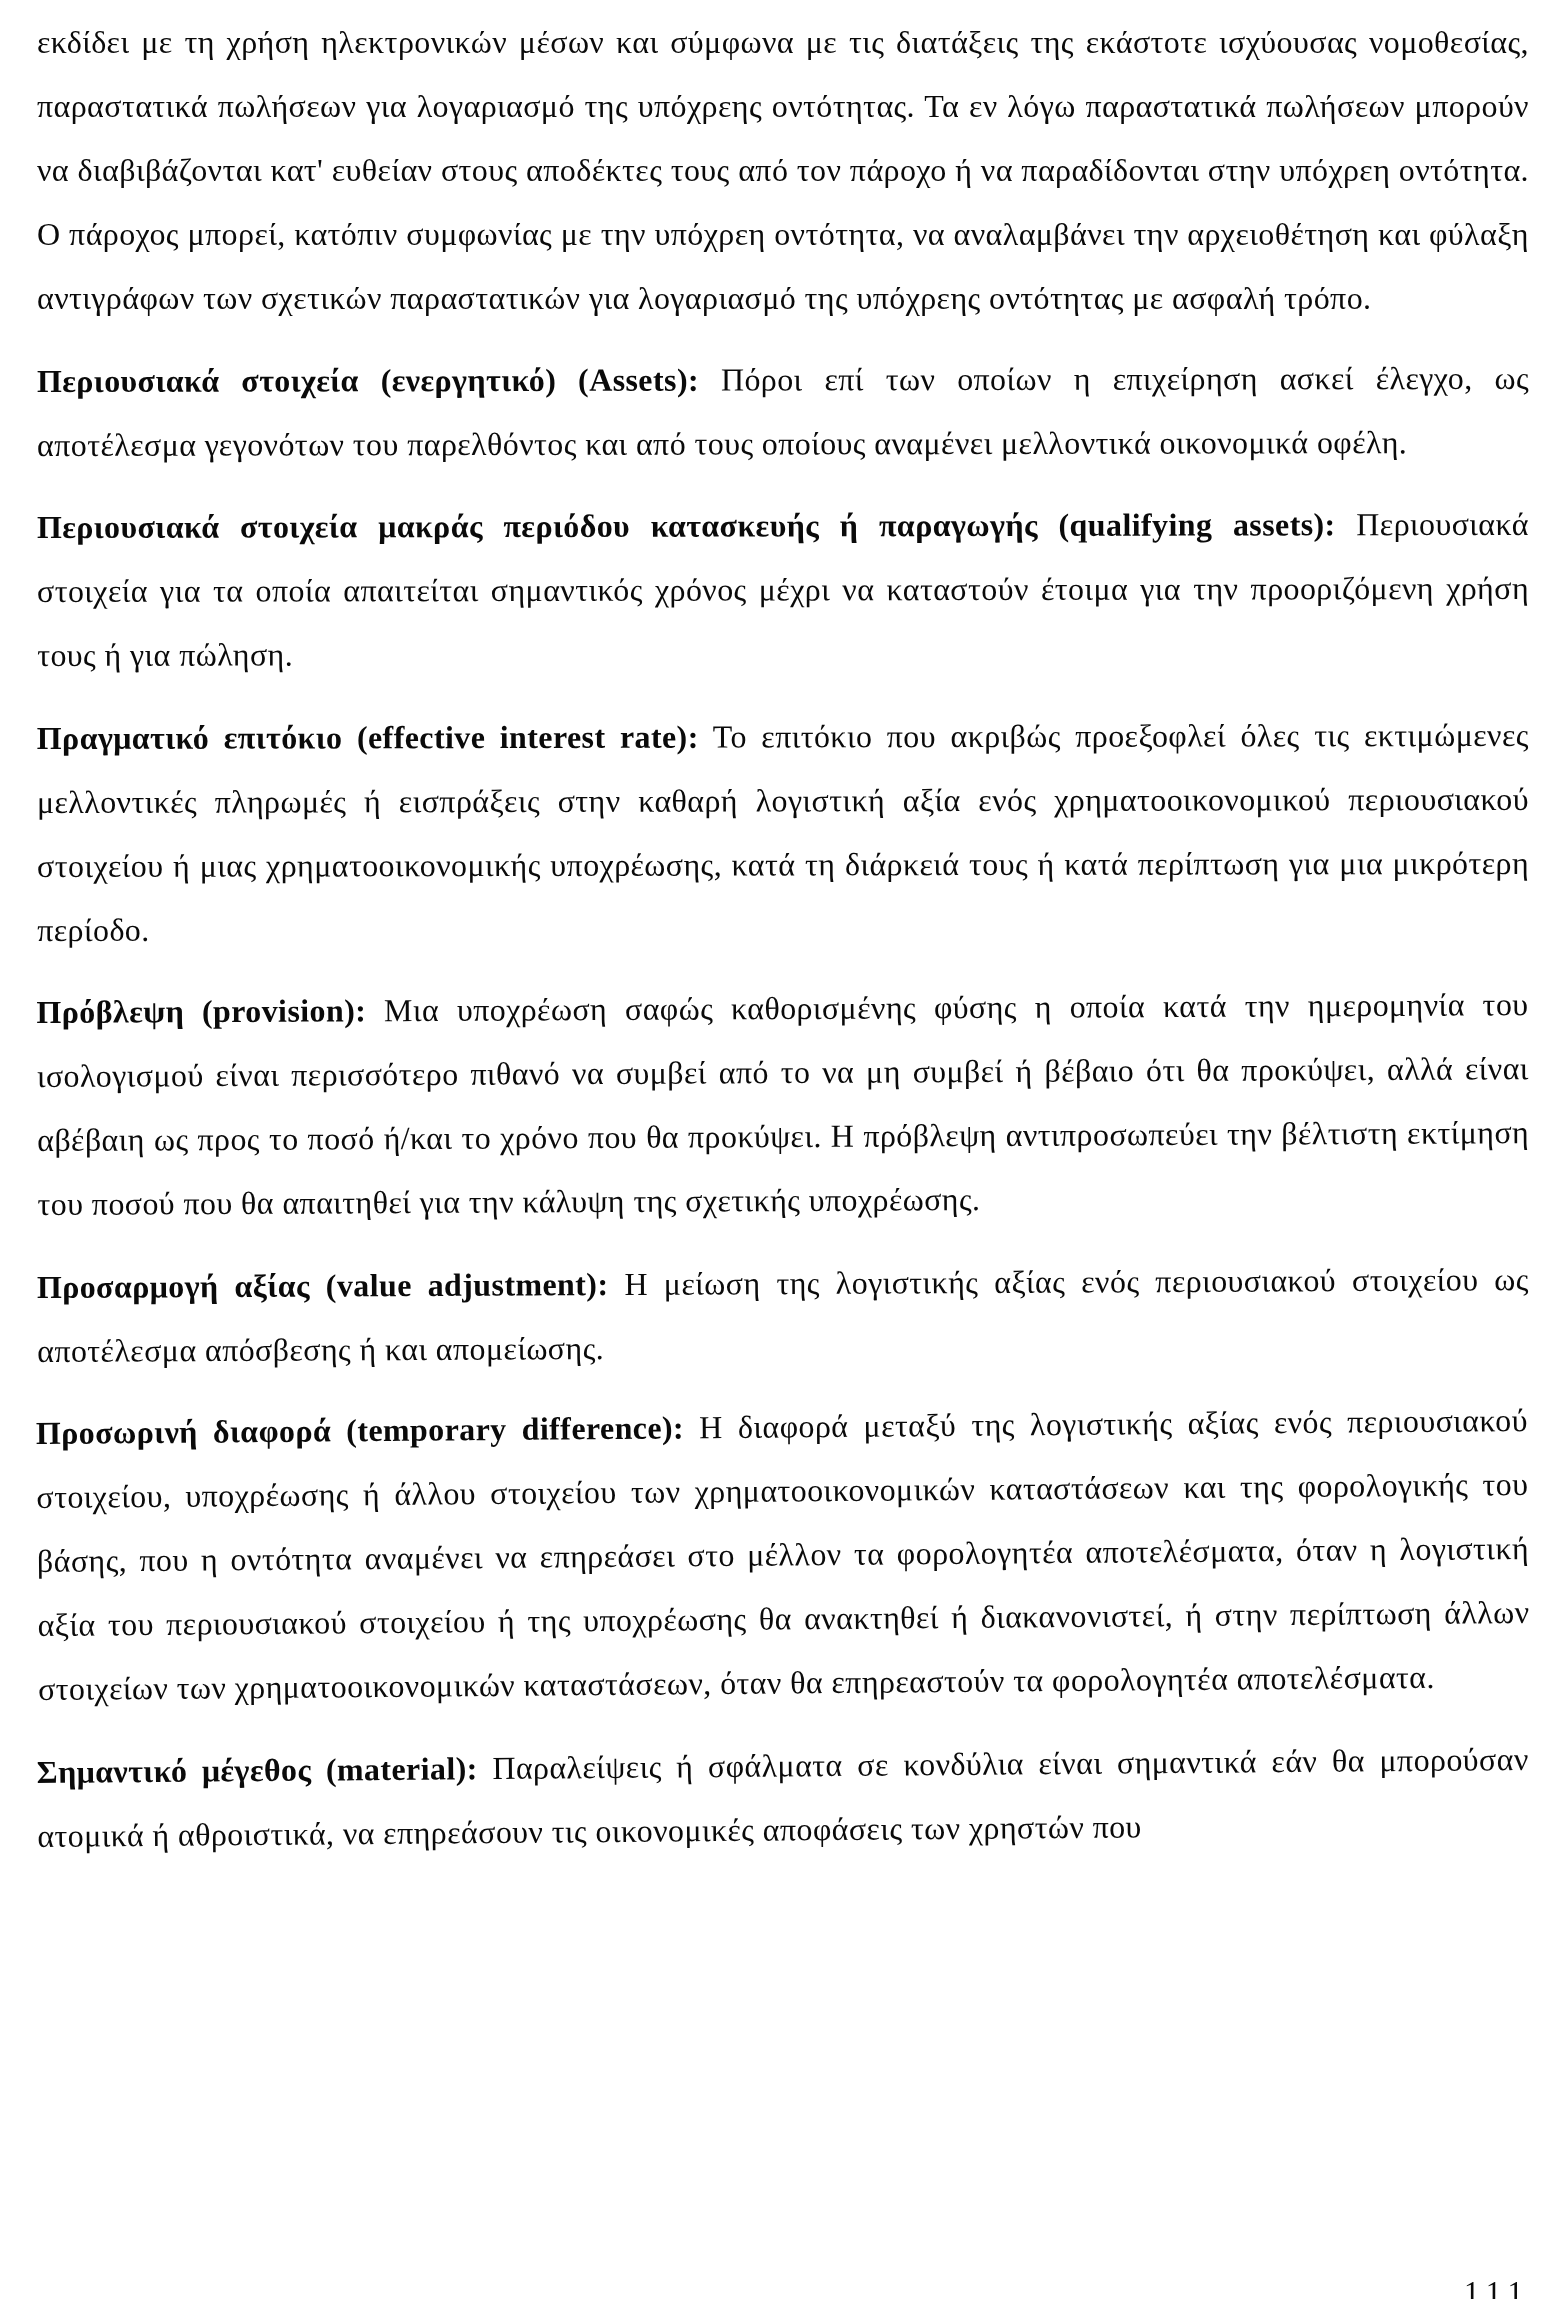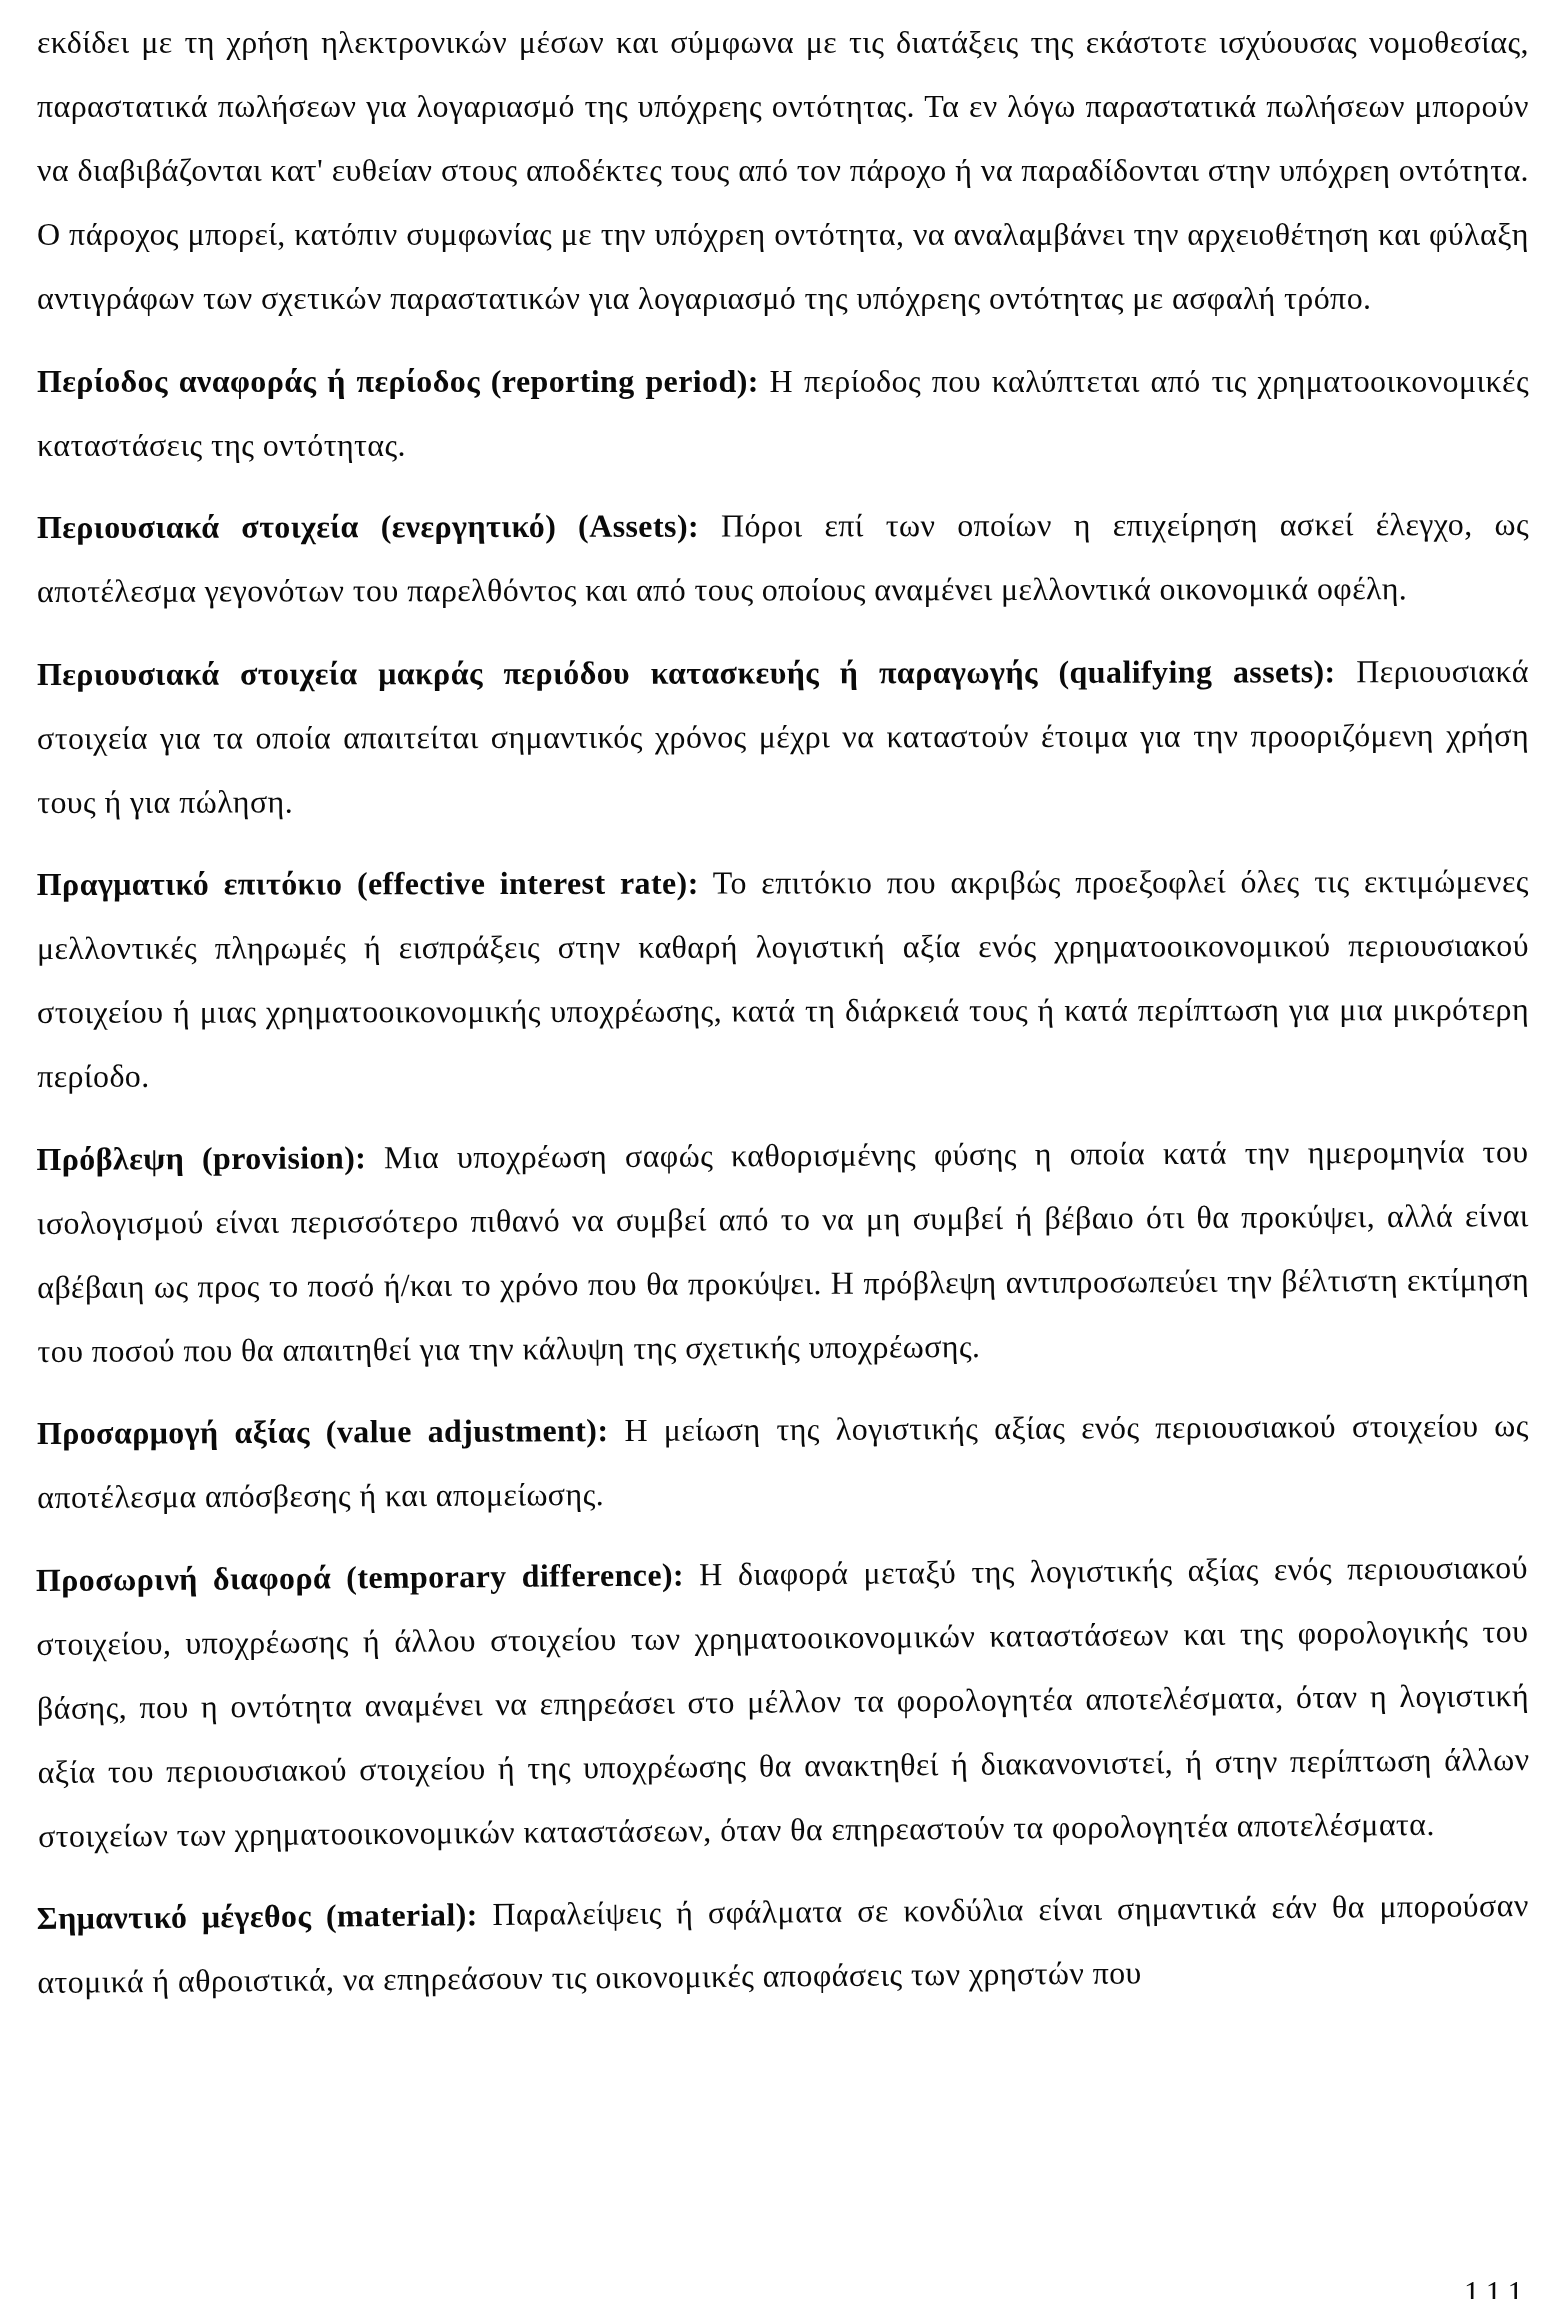--- a/index.html
+++ b/index.html
@@ -46,21 +46,20 @@
   }
 </style>
 </head>
 <body>
 
 <div class="sheet">
   <div class="textblock">
 
     <p class="para tilt-0"><strong class="term"></strong> <span>εκδίδει με τη χρήση ηλεκτρονικών μέσων και σύμφωνα με τις διατάξεις της εκάστοτε ισχύουσας νομοθεσίας, παραστατικά πωλήσεων για λογαριασμό της υπόχρεης οντότητας. Τα εν λόγω παραστατικά πωλήσεων μπορούν να διαβιβάζονται κατ' ευθείαν στους αποδέκτες τους από τον πάροχο ή να παραδίδονται στην υπόχρεη οντότητα. Ο πάροχος μπορεί, κατόπιν συμφωνίας με την υπόχρεη οντότητα, να αναλαμβάνει την αρχειοθέτηση και φύλαξη αντιγράφων των σχετικών παραστατικών για λογαριασμό της υπόχρεης οντότητας με ασφαλή τρόπο.</span></p>
 
-    <p class="para tilt-0"><strong class="term">Περίοδος αναφοράς ή περίοδος (reporting period):</strong> <span>Η περίοδος που καλύπτεται από τις χρηματοοικονομικές καταστάσεις της οντότητας.</span></p>
 
     <p class="para tilt-1"><strong class="term">Περιουσιακά στοιχεία (ενεργητικό) (Assets):</strong> <span>Πόροι επί των οποίων η επιχείρηση ασκεί έλεγχο, ως αποτέλεσμα γεγονότων του παρελθόντος και από τους οποίους αναμένει μελλοντικά οικονομικά οφέλη.</span></p>
 
     <p class="para tilt-1"><strong class="term">Περιουσιακά στοιχεία μακράς περιόδου κατασκευής ή παραγωγής (qualifying assets):</strong> <span>Περιουσιακά στοιχεία για τα οποία απαιτείται σημαντικός χρόνος μέχρι να καταστούν έτοιμα για την προοριζόμενη χρήση τους ή για πώληση.</span></p>
 
     <p class="para tilt-1"><strong class="term">Πραγματικό επιτόκιο (effective interest rate):</strong> <span>Το επιτόκιο που ακριβώς προεξοφλεί όλες τις εκτιμώμενες μελλοντικές πληρωμές ή εισπράξεις στην καθαρή λογιστική αξία ενός χρηματοοικονομικού περιουσιακού στοιχείου ή μιας χρηματοοικονομικής υποχρέωσης, κατά τη διάρκειά τους ή κατά περίπτωση για μια μικρότερη περίοδο.</span></p>
 
     <p class="para tilt-2"><strong class="term">Πρόβλεψη (provision):</strong> <span>Μια υποχρέωση σαφώς καθορισμένης φύσης η οποία κατά την ημερομηνία του ισολογισμού είναι περισσότερο πιθανό να συμβεί από το να μη συμβεί ή βέβαιο ότι θα προκύψει, αλλά είναι αβέβαιη ως προς το ποσό ή/και το χρόνο που θα προκύψει. Η πρόβλεψη αντιπροσωπεύει την βέλτιστη εκτίμηση του ποσού που θα απαιτηθεί για την κάλυψη της σχετικής υποχρέωσης.</span></p>
 
     <p class="para tilt-2"><strong class="term">Προσαρμογή αξίας (value adjustment):</strong> <span>Η μείωση της λογιστικής αξίας ενός περιουσιακού στοιχείου ως αποτέλεσμα απόσβεσης ή και απομείωσης.</span></p>

